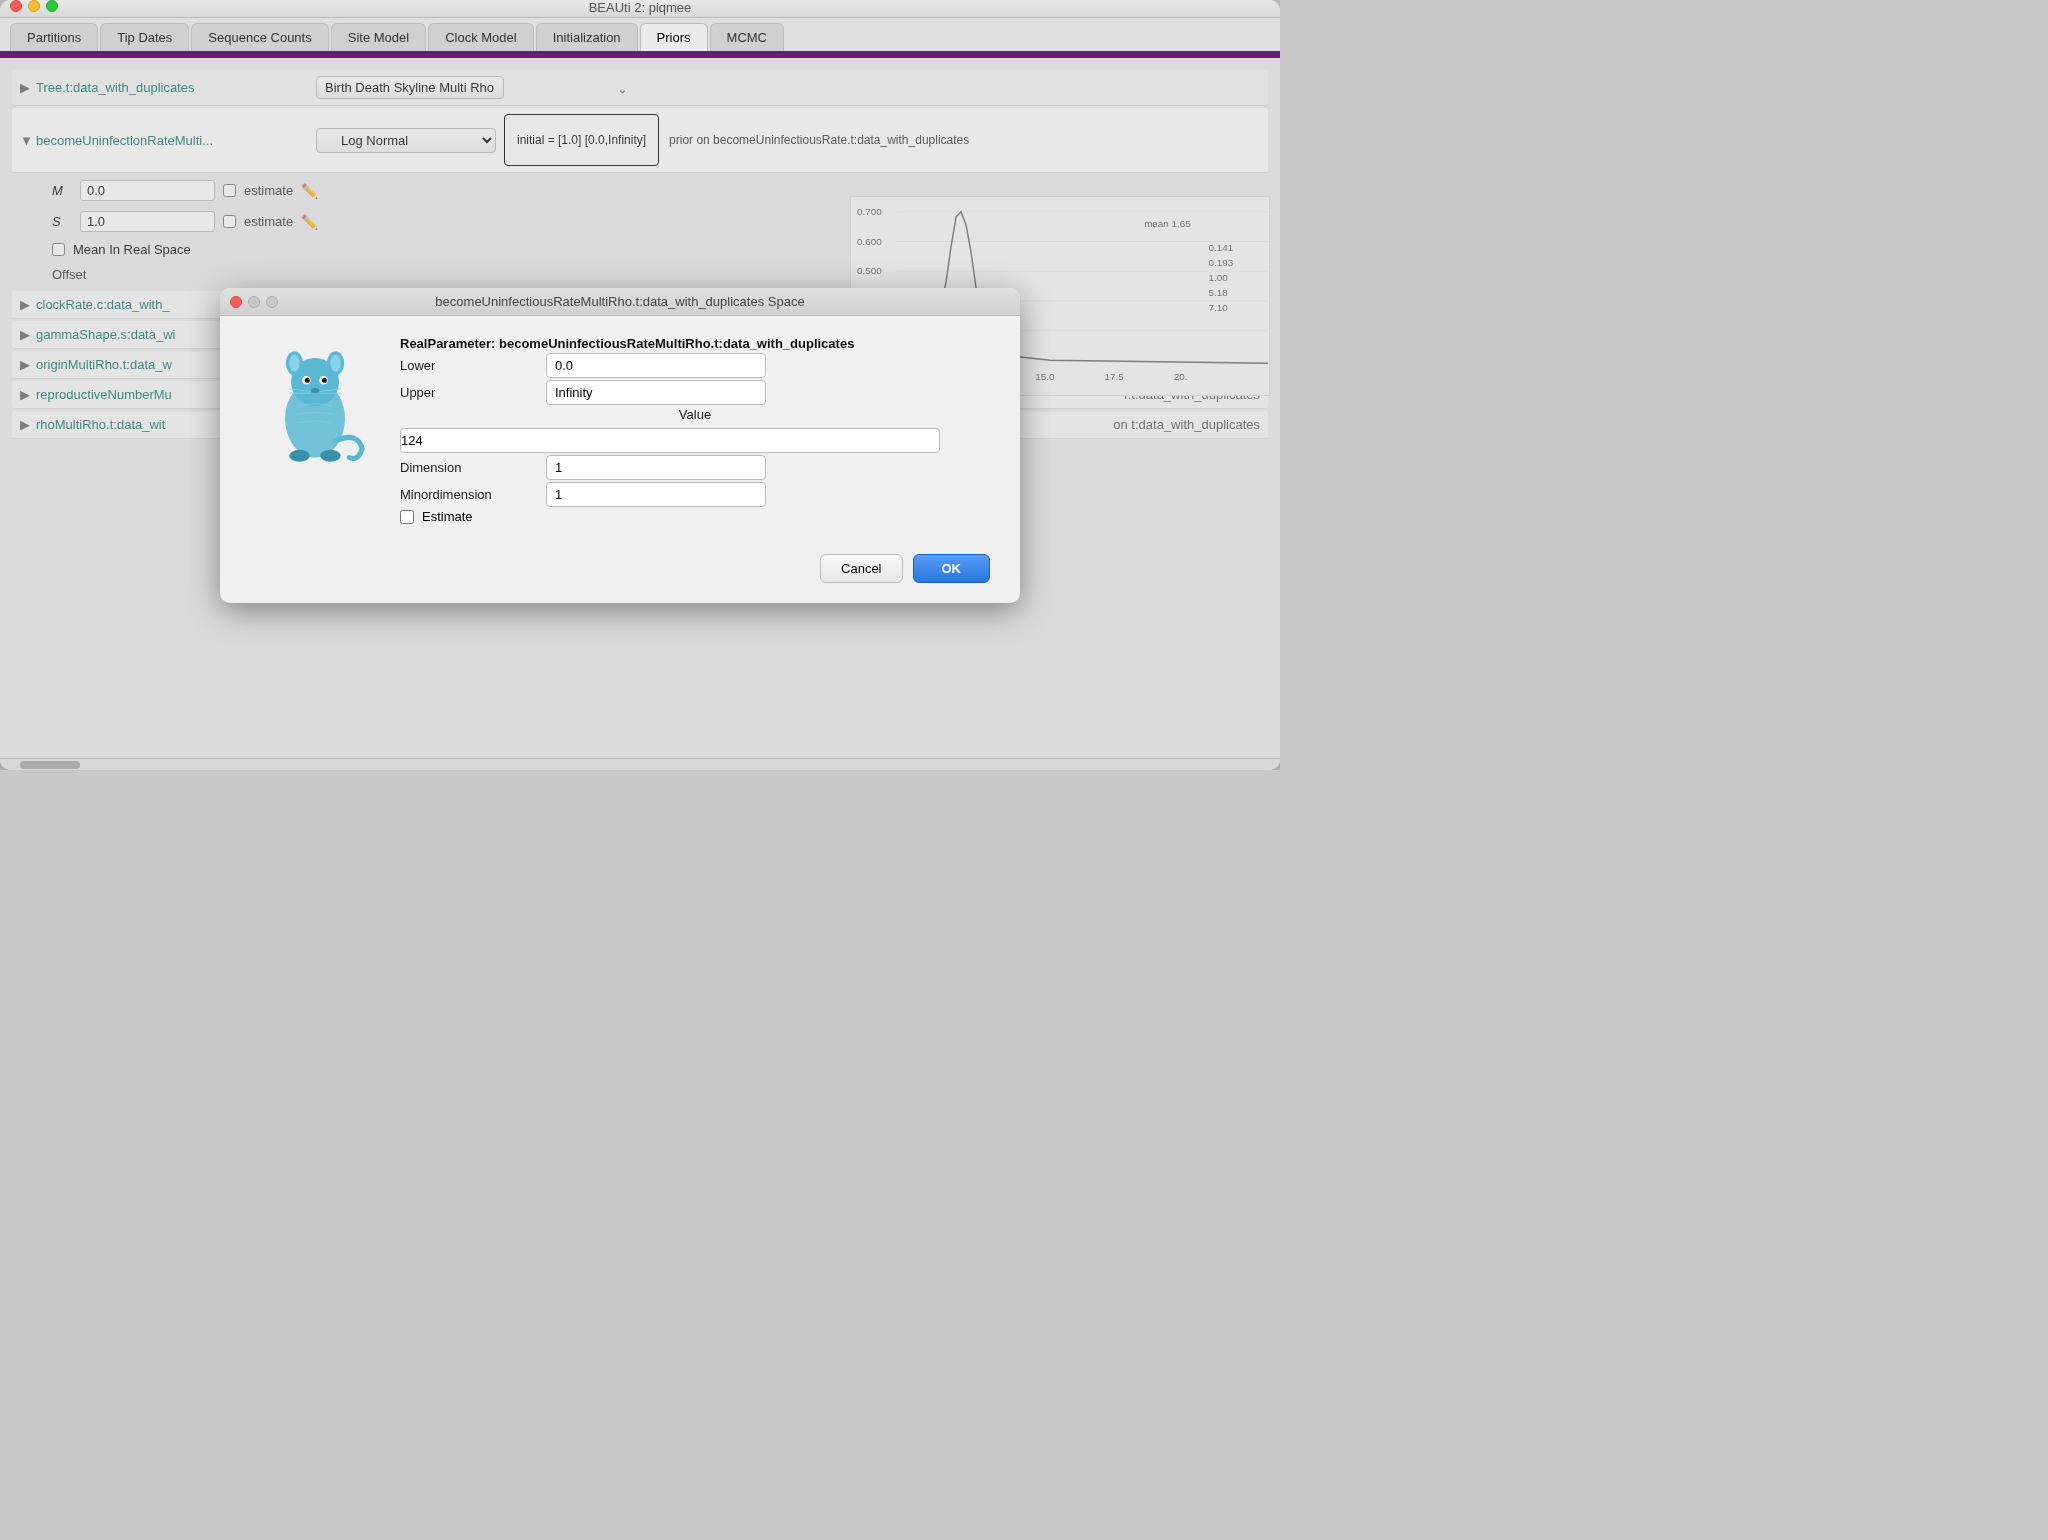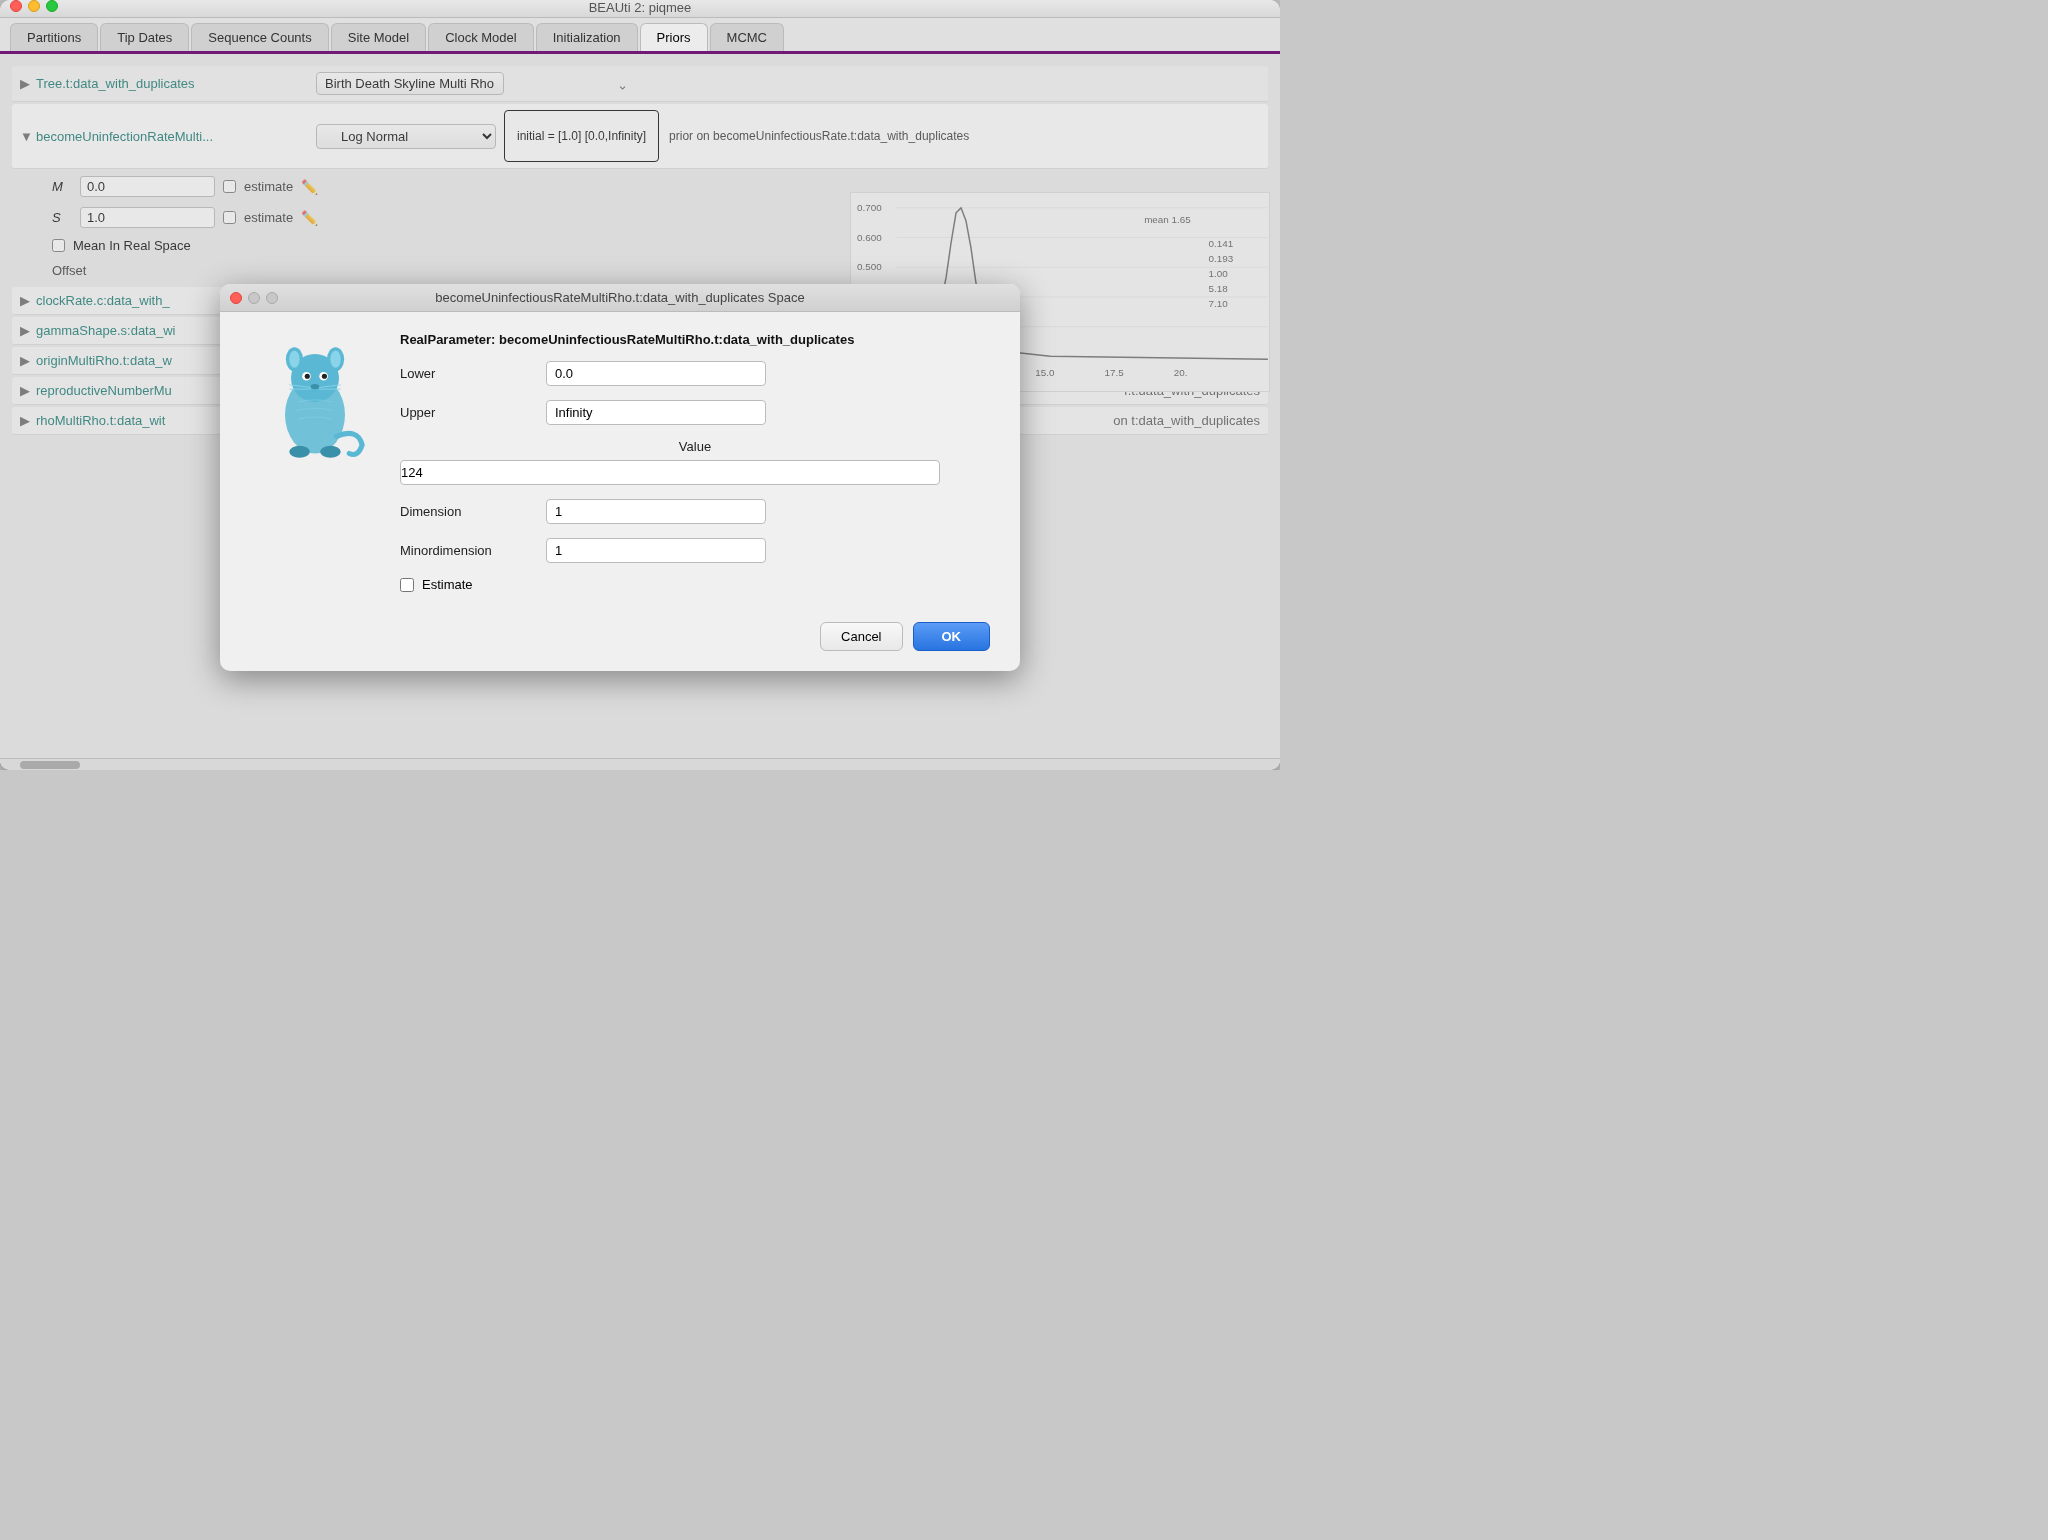--- a/index.html
+++ b/index.html
@@ -60,21 +60,21 @@
       font-size: 13px;
       color: #555;
       font-weight: 500;
     }
 
     
     .tab-bar {
       display: flex;
       align-items: center;
       background: #e0e0e0;
-      border-bottom: 3px solid #701a75;
+      border-bottom: 7px solid #701a75;
       padding: 5px 10px 0 10px;
       gap: 2px;
     }
 
     .tab {
       padding: 6px 16px;
       border-radius: 6px 6px 0 0;
       cursor: pointer;
       font-size: 13px;
       color: #333;
@@ -315,21 +315,21 @@
 
     .possum-svg {
       width: 120px;
       height: 120px;
     }
 
     .dialog-content {
       flex: 1;
       display: flex;
       flex-direction: column;
-      gap: 14px;
+      gap: 2px;
     }
 
     .dialog-param-title {
       font-size: 13px;
       font-weight: 600;
       color: #111;
     }
 
     .dialog-field-row {
       display: flex;

